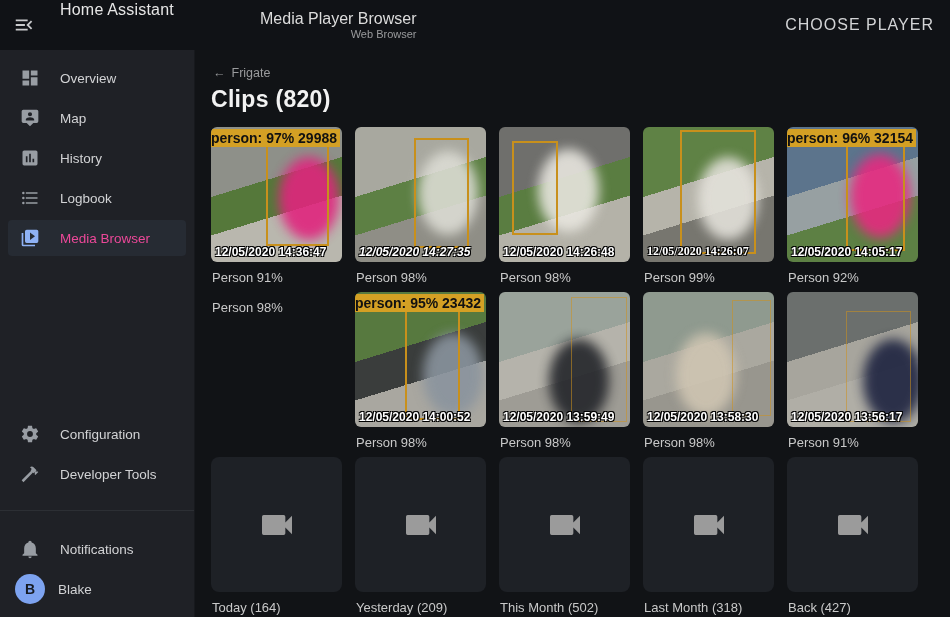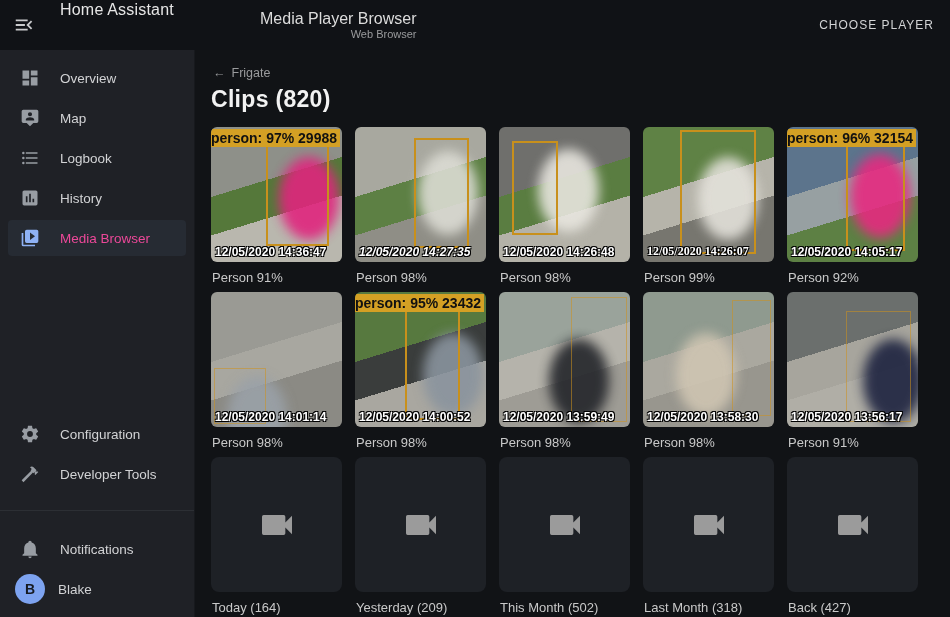--- a/index.html
+++ b/index.html
@@ -16,21 +16,21 @@
   }
   .topbar-left { width:195px; display:flex; align-items:flex-start; flex-shrink:0; }
   .menu-btn { width:48px; height:48px; display:flex; align-items:center; justify-content:center; cursor:pointer; color:#c9cacc; }
   .menu-btn svg { width:22px; height:22px; fill:currentColor; }
   .app-title { font-size:16px; color:#e6e6e6; margin-left:12px; letter-spacing:.2px; }
   .page-titles { margin-left:65px;text-align:right; }
   .page-title { font-size:16px; color:#dcdcdc; line-height:19px; }
   .page-subtitle { font-size:11px; color:#9a9b9d; line-height:13px; }
   .topbar-spacer { flex:1; }
   .choose-player {
-    font-size:12px; font-weight:500; letter-spacing:1px; color:#d3d4d6;
+    font-size:16px; font-weight:500; letter-spacing:1px; color:#d3d4d6;
     padding:10px 14px; margin-right:2px; cursor:pointer; border-radius:3px;
   }
   
   .sidebar {
     position:absolute; top:50px; left:0; bottom:0; width:195px;
     background:#1f2126; display:flex; flex-direction:column; z-index:4;
     border-right:1px solid #17191d;
   }
   .nav-list { padding-top:10px; }
   .nav-item {
@@ -165,33 +165,33 @@
           <svg>
             <use href="#i-tooltip-account-icon"></use>
           </svg>
         </span>
     <span class="label">Map</span>
   </div>
 
   <div class="nav-item">
     <span class="icon">
           <svg>
+            <use href="#i-chart-box-icon"></use>
+          </svg>
+        </span>
+    <span class="label">History</span>
+  </div>
+
+  <div class="nav-item">
+    <span class="icon">
+          <svg>
             <use href="#i-list-bulleted-icon"></use>
           </svg>
         </span>
     <span class="label">Logbook</span>
-  </div>
-
-  <div class="nav-item">
-    <span class="icon">
-          <svg>
-            <use href="#i-chart-box-icon"></use>
-          </svg>
-        </span>
-    <span class="label">History</span>
   </div>
 
   <div class="nav-item selected">
     <span class="icon">
           <svg>
             <use href="#i-play-box-multiple-icon"></use>
           </svg>
         </span>
     <span class="label">Media Browser</span>
   </div>
@@ -284,26 +284,20 @@
     <div class="thumb" style="background: linear-gradient(163deg, rgb(92, 116, 140) 0%, rgb(92, 116, 140) 40%, rgb(151, 160, 162) 40%, rgb(151, 160, 162) 62%, rgb(93, 128, 68) 62%, rgb(93, 128, 68) 100%);">
       <div class="figure" style="background: rgb(230, 42, 128); left: 48%; top: 20%;"></div>
       <div class="dbox" style="left: 45%; top: 12%; width: 45%; height: 80%;"></div>
       <div class="dlabel">person: 96% 32154</div>
       <div class="tstamp">12/05/2020 14:05:17</div>
     </div>
     <div class="caption">Person 92%</div>
   </div>
 
   <div class="cell">
-    <div class="thumb" style="background: linear-gradient(163deg, rgb(154, 154, 148) 0%, rgb(154, 154, 148) 40%, rgb(168, 167, 160) 40%, rgb(168, 167, 160) 62%, rgb(139, 138, 132) 62%, rgb(139, 138, 132) 100%);">
-      <div class="figure" style="background: rgb(154, 161, 168); left: 12%; top: 62%;"></div>
-      <div class="dbox faint" style="left: 2%; top: 56%; width: 40%; height: 42%;"></div>
-
-      <div class="tstamp">12/05/2020 14:01:14</div>
-    </div>
     <div class="caption">Person 98%</div>
   </div>
 
   <div class="cell">
     <div class="thumb" style="background: linear-gradient(163deg, rgb(87, 121, 63) 0%, rgb(87, 121, 63) 40%, rgb(58, 61, 60) 40%, rgb(58, 61, 60) 62%, rgb(169, 167, 160) 62%, rgb(169, 167, 160) 100%);">
       <div class="figure" style="background: rgb(138, 148, 158); left: 52%; top: 30%;"></div>
       <div class="dbox" style="left: 38%; top: 10%; width: 42%; height: 85%;"></div>
       <div class="dlabel">person: 95% 23432</div>
       <div class="tstamp">12/05/2020 14:00:52</div>
     </div>

